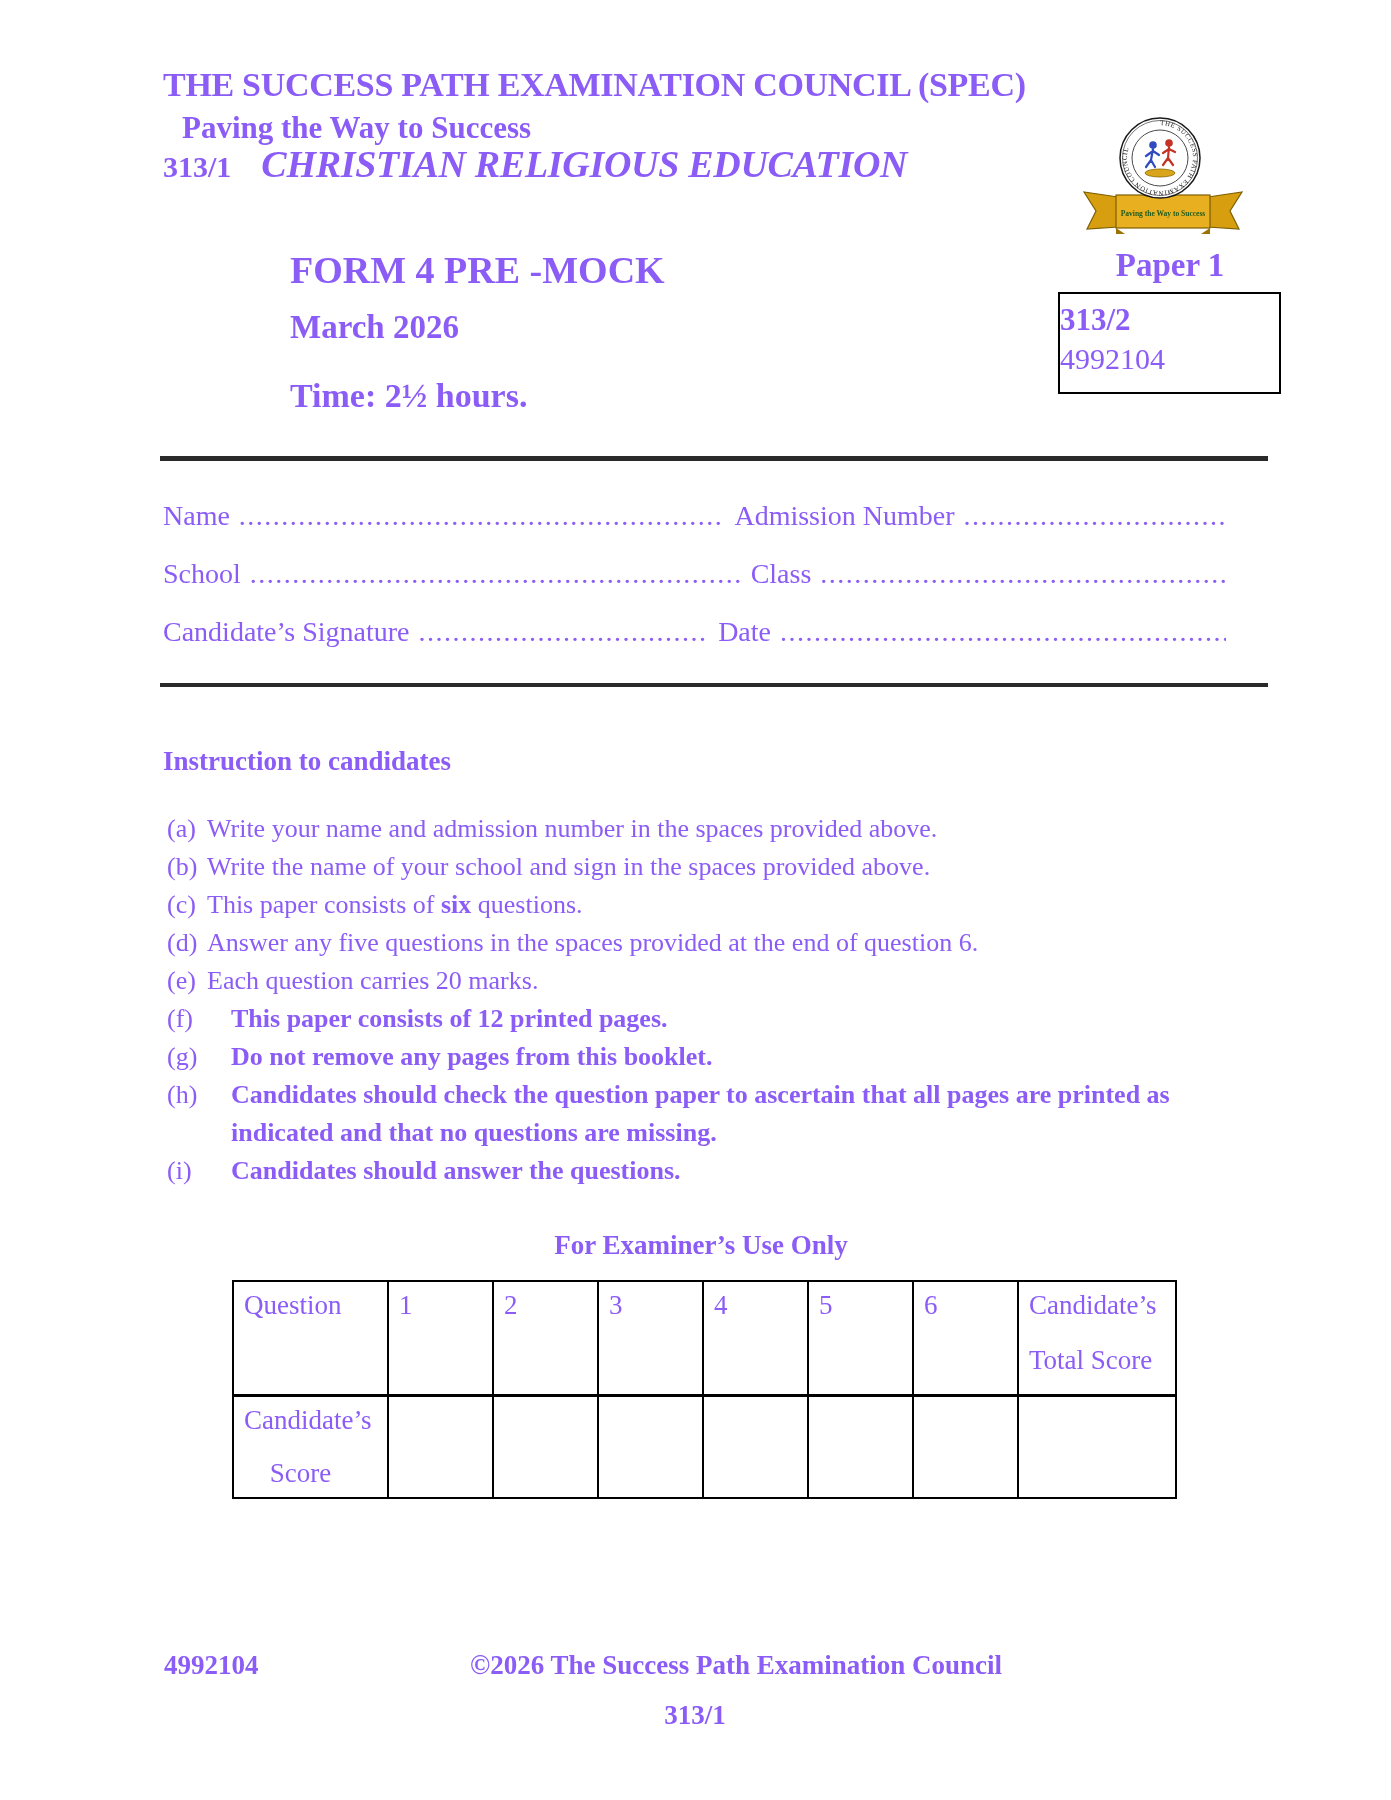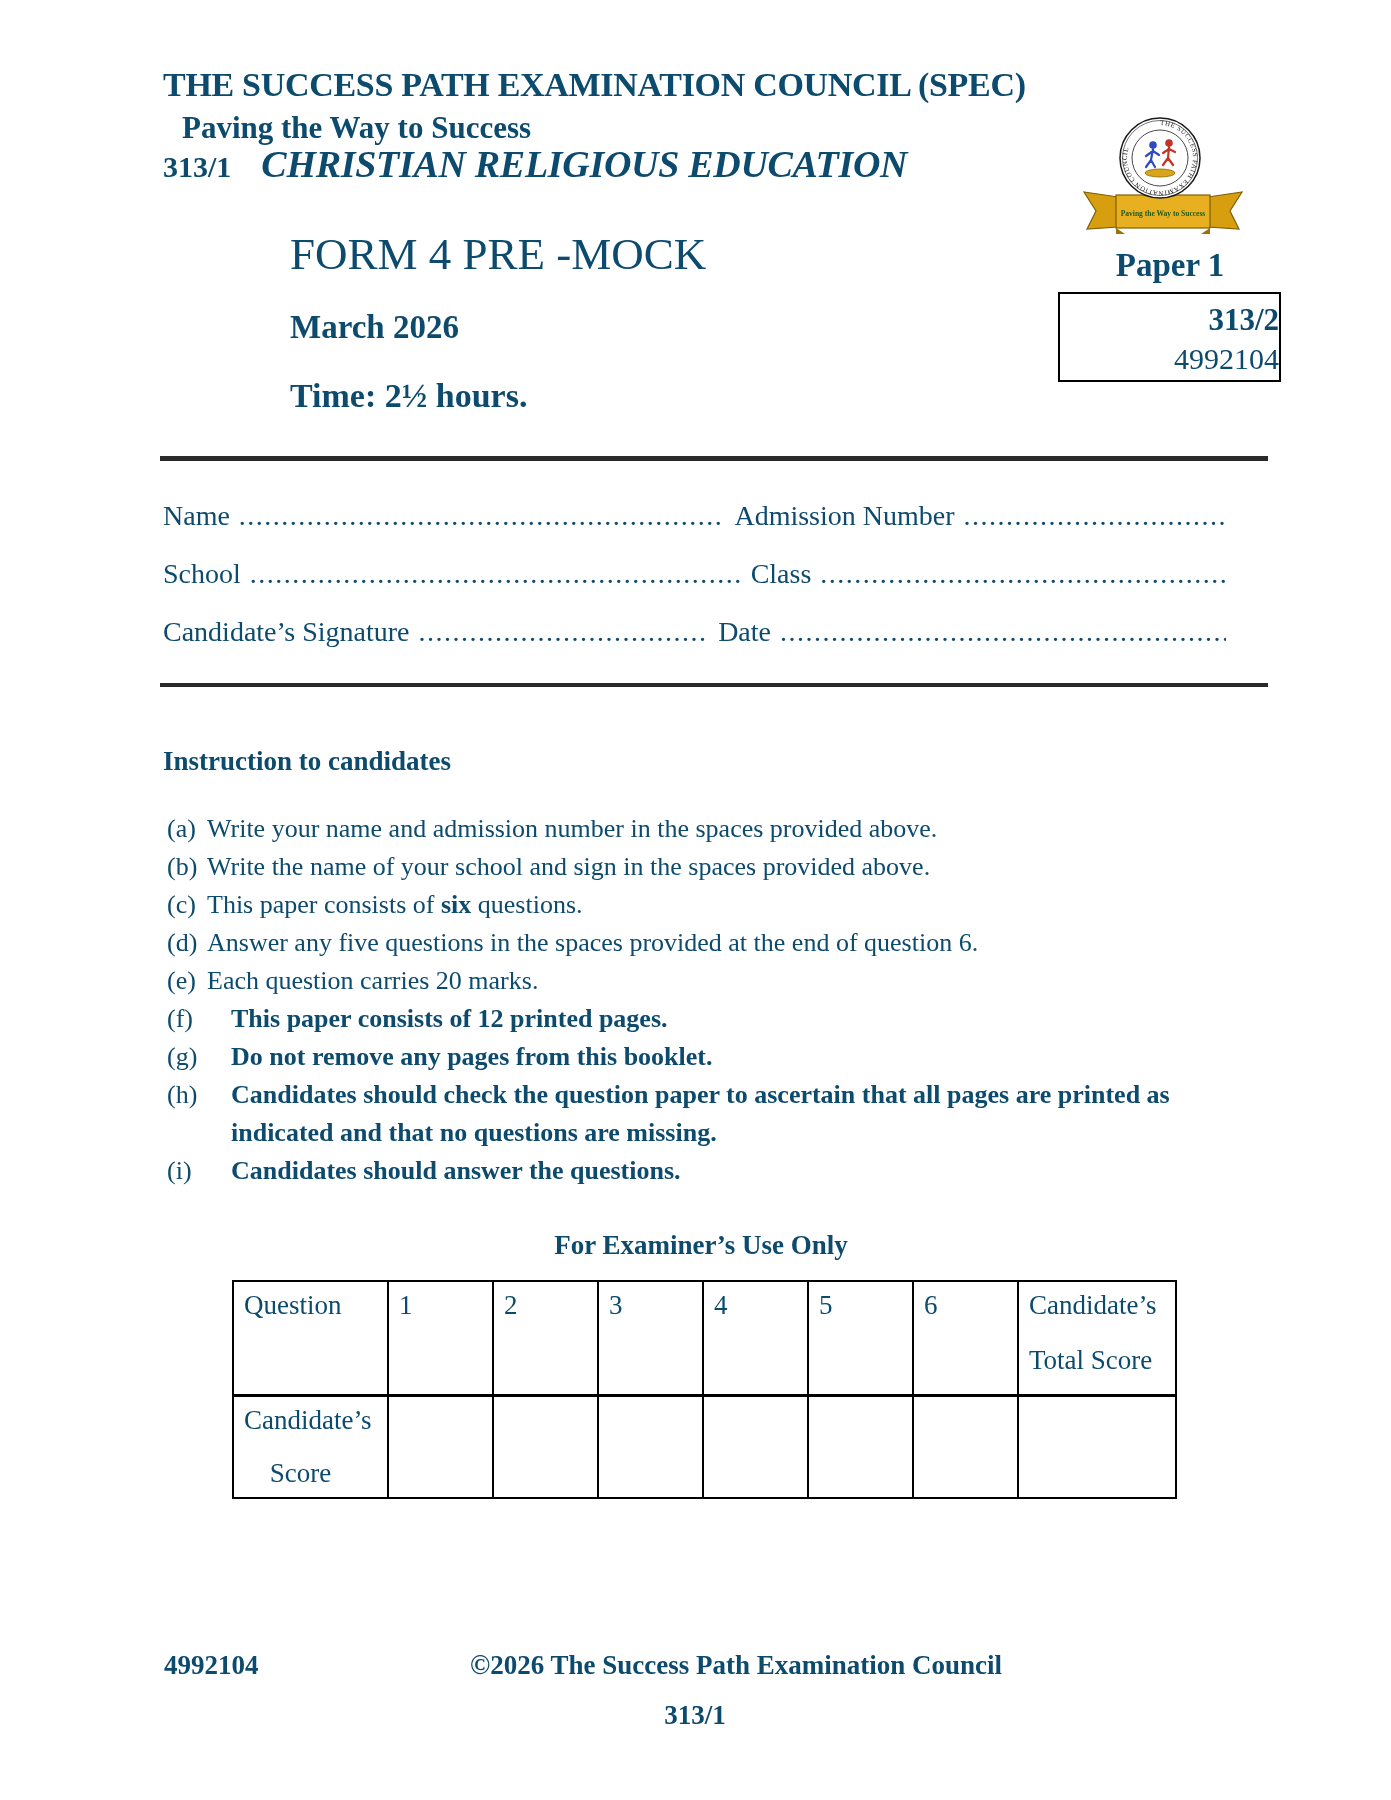--- a/index.html
+++ b/index.html
@@ -3,42 +3,42 @@
 <meta charset="utf-8">
 <style>
   * { margin: 0; padding: 0; box-sizing: border-box; }
   html, body { background: #ffffff; }
   .page {
     position: relative;
     width: 1391px;
     height: 1800px;
     margin: 0 auto;
     background: #ffffff;
-    color: #0c4a6e;
+    color: #8b5cf6;
     font-family: "Liberation Serif", serif;
     overflow: hidden;
   }
   .abs { position: absolute; }
 
   
   .council-title { left: 163px; top: 66px; font-size: 34px; font-weight: bold; letter-spacing: -0.3px; white-space: nowrap; }
   .tagline { left: 182px; top: 110px; font-size: 31px; font-weight: bold; white-space: nowrap; }
   .code-line { left: 163px; top: 142px; display: flex; align-items: baseline; white-space: nowrap; }
   .code-line .paper-code { font-size: 30px; font-weight: bold; }
   .code-line .subject { font-size: 38px; font-weight: bold; margin-left: 30px; letter-spacing: -0.3px; font-style: italic; }
 
-  .form-line  { left: 290px; top: 228px; font-size: 45px; font-weight: normal; }
+  .form-line  { left: 290px; top: 248px; font-size: 38px; font-weight: bold; }
   .date-line  { left: 290px; top: 309px; font-size: 33px; font-weight: bold; }
   .time-line  { left: 290px; top: 377px; font-size: 34px; font-weight: bold; }
 
   .logo-wrap { left: 1078px; top: 117px; width: 170px; height: 120px; }
   .paper-label { left: 1058px; top: 247px; width: 224px; text-align: center; font-size: 33px; font-weight: bold; }
   .paper-box {
-    left: 1058px; top: 292px; width: 223px; height: 90px;
-    border: 2px solid #000; text-align: right; padding-top: 7px;
+    left: 1058px; top: 292px; width: 223px; height: 102px;
+    border: 2px solid #000; text-align: left; padding-top: 7px;
   }
   .paper-box .box-code { font-size: 31px; font-weight: bold; line-height: 1.25; }
   .paper-box .box-serial { font-size: 30px; line-height: 1.25; }
 
   .rule { left: 160px; width: 1108px; background: #2a2a2a; }
   .rule-1 { top: 456px; height: 5px; }
   .rule-2 { top: 683px; height: 4px; }
 
   
   .fill-row {

